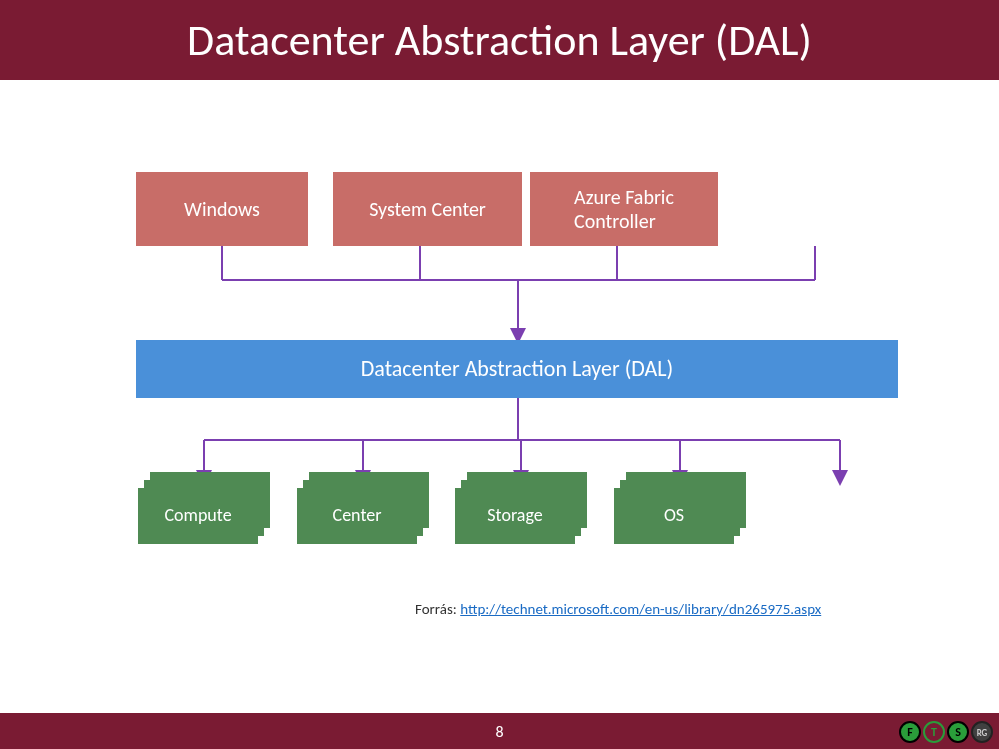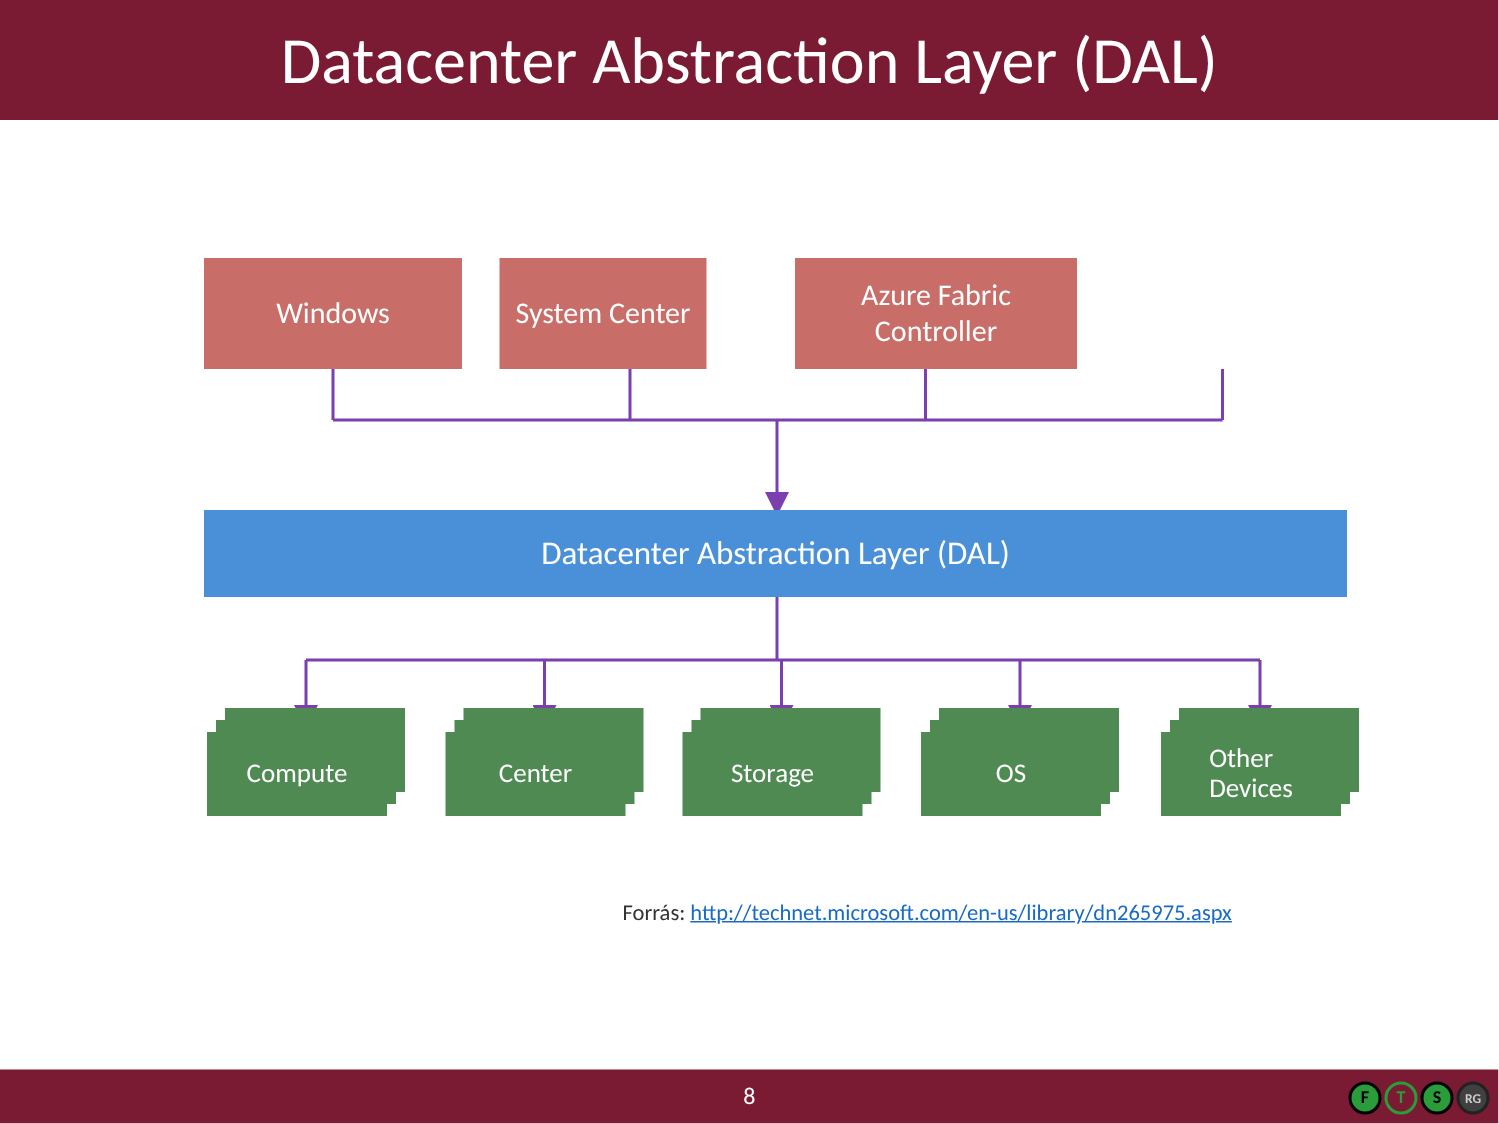--- a/index.html
+++ b/index.html
@@ -29,21 +29,21 @@
     width: 100%;
     height: 560px;
   }
   .box {
     position: absolute;
     display: flex;
     align-items: center;
     justify-content: center;
     color: #ffffff;
     font-size: 20px;
-    text-align: center;
+    text-align: left;
     line-height: 1.2;
   }
   .top-box {
     background: #c86d68;
     height: 74px;
     top: 92px;
   }
   .mid-box {
     background: #4a90d9;
     height: 58px;
@@ -59,21 +59,21 @@
     height: 72px;
   }
   .stack .layer {
     position: absolute;
     width: 120px;
     height: 56px;
     background: #4f8a53;
   }
   .stack .l1 { top: 0; left: 12px; }
   .stack .l2 { top: 8px; left: 6px; }
-  .stack .l3 { top: 16px; left: 0; display: flex; align-items: center; justify-content: center; color: #fff; font-size: 18px; text-align: left; line-height:1.1;}
+  .stack .l3 { top: 16px; left: 0; display: flex; align-items: center; justify-content: center; color: #fff; font-size: 18px; text-align: right; line-height:1.1;}
   .source-line {
     position: absolute;
     top: 520px;
     left: 415px;
     font-size: 15px;
     color: #333;
   }
   .source-line a {
     color: #1a6bc4;
   }
@@ -155,21 +155,21 @@
     <line x1="204" y1="360" x2="204" y2="400" stroke="#7b3fb0" stroke-width="2" marker-end="url(#arrow)"></line>
     <line x1="363" y1="360" x2="363" y2="400" stroke="#7b3fb0" stroke-width="2" marker-end="url(#arrow)"></line>
     <line x1="521" y1="360" x2="521" y2="400" stroke="#7b3fb0" stroke-width="2" marker-end="url(#arrow)"></line>
     <line x1="680" y1="360" x2="680" y2="400" stroke="#7b3fb0" stroke-width="2" marker-end="url(#arrow)"></line>
     <line x1="840" y1="360" x2="840" y2="400" stroke="#7b3fb0" stroke-width="2" marker-end="url(#arrow)"></line>
   </svg>
 
   <div class="box top-box" style="left:136px;width:172px">
       <span>Windows</span>
     </div>
-  <div class="box top-box" style="left:333px;width:138px">
+  <div class="box top-box" style="left:333px;width:189px">
       <span>System Center</span>
     </div>
   <div class="box top-box" style="left:530px;width:188px;white-space:pre-line"><span>Azure Fabric
 Controller</span></div>
 
   <div class="box mid-box">
       <span>Datacenter Abstraction Layer (DAL)</span>
     </div>
 
   <div class="stack" style="left:138px">
@@ -192,26 +192,20 @@
     <div class="layer l3">
         <span>Storage</span>
       </div>
   </div>
   <div class="stack" style="left:614px">
     <div class="layer l1"></div>
       <div class="layer l2"></div>
     <div class="layer l3">
         <span>OS</span>
       </div>
-  </div>
-  <div class="stack" style="left:774px">
-    <div class="layer l1"></div>
-      <div class="layer l2"></div>
-    <div class="layer l3" style="white-space:pre-line"><span>Other
-Devices</span></div>
   </div>
 
   <div class="source-line">
     <span>Forrás: </span><a href="#">http://technet.microsoft.com/en-us/library/dn265975.aspx</a>
   </div>
 </div>
 
 <svg class="footer-logo-left" viewBox="0 0 110 40">
   <rect x="0" y="28" width="110" height="4" fill="#fff"></rect>
   <rect x="6" y="10" width="98" height="18" fill="none" stroke="#fff" stroke-width="1"></rect>

